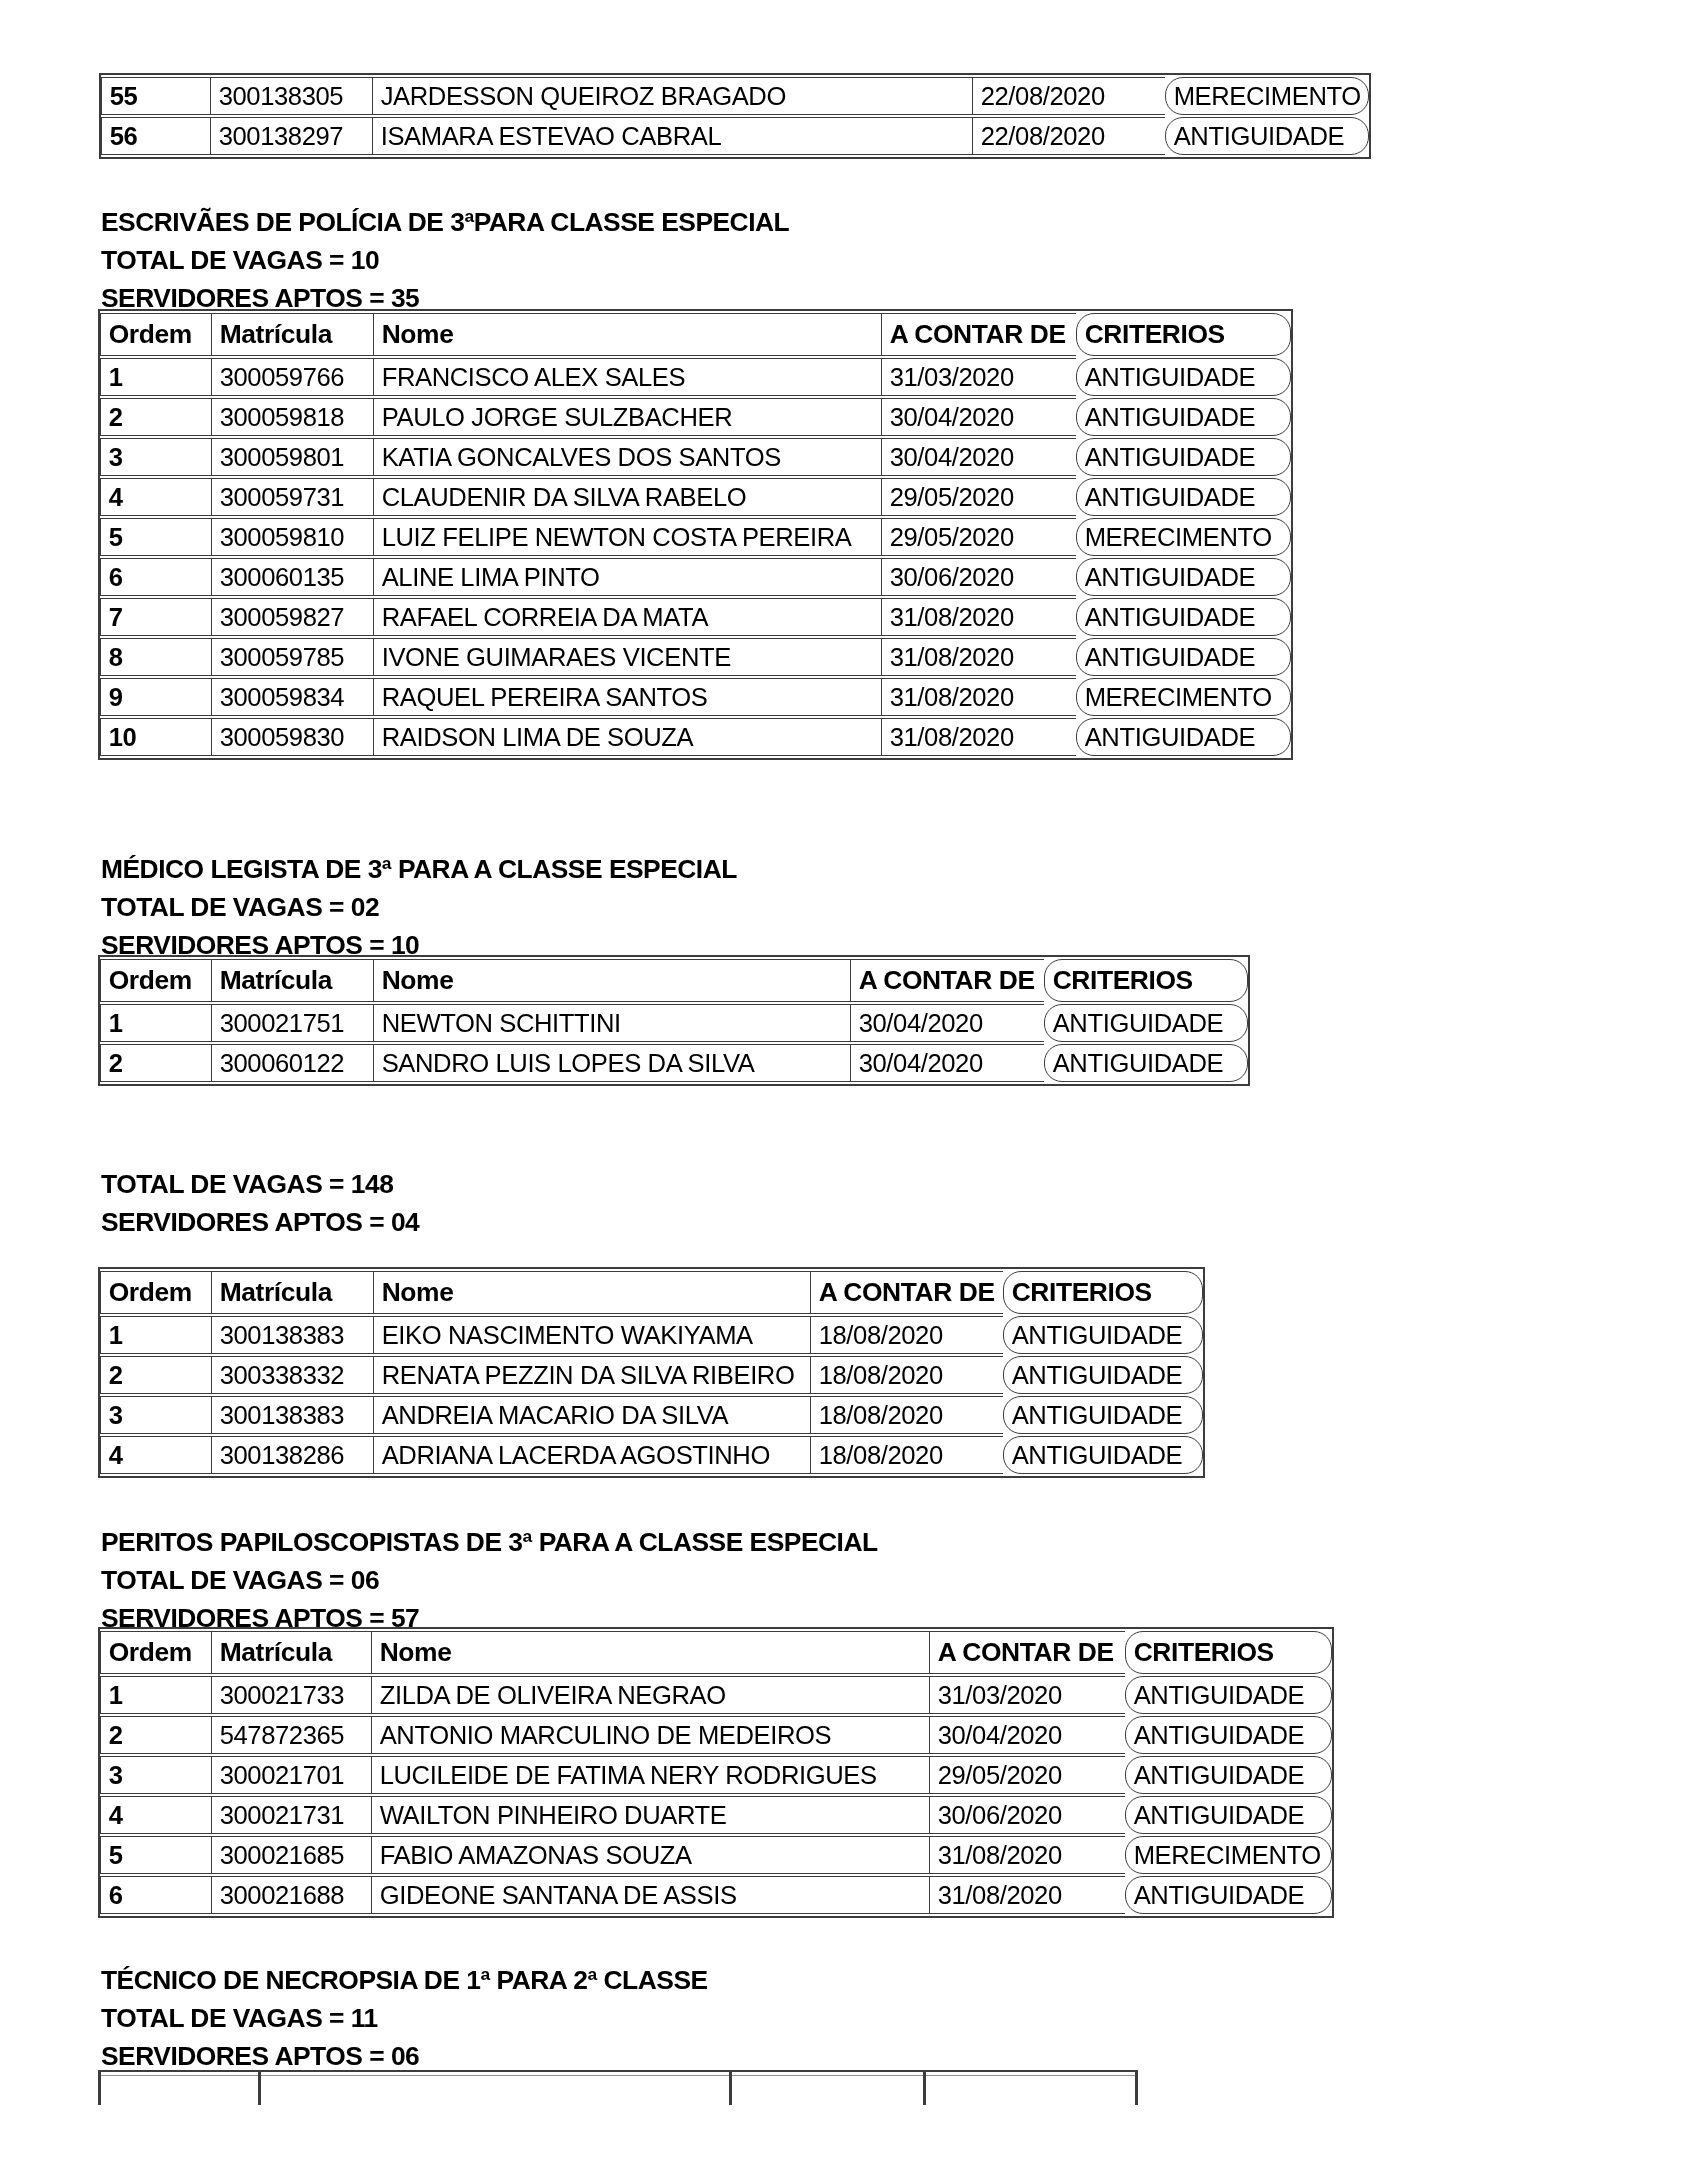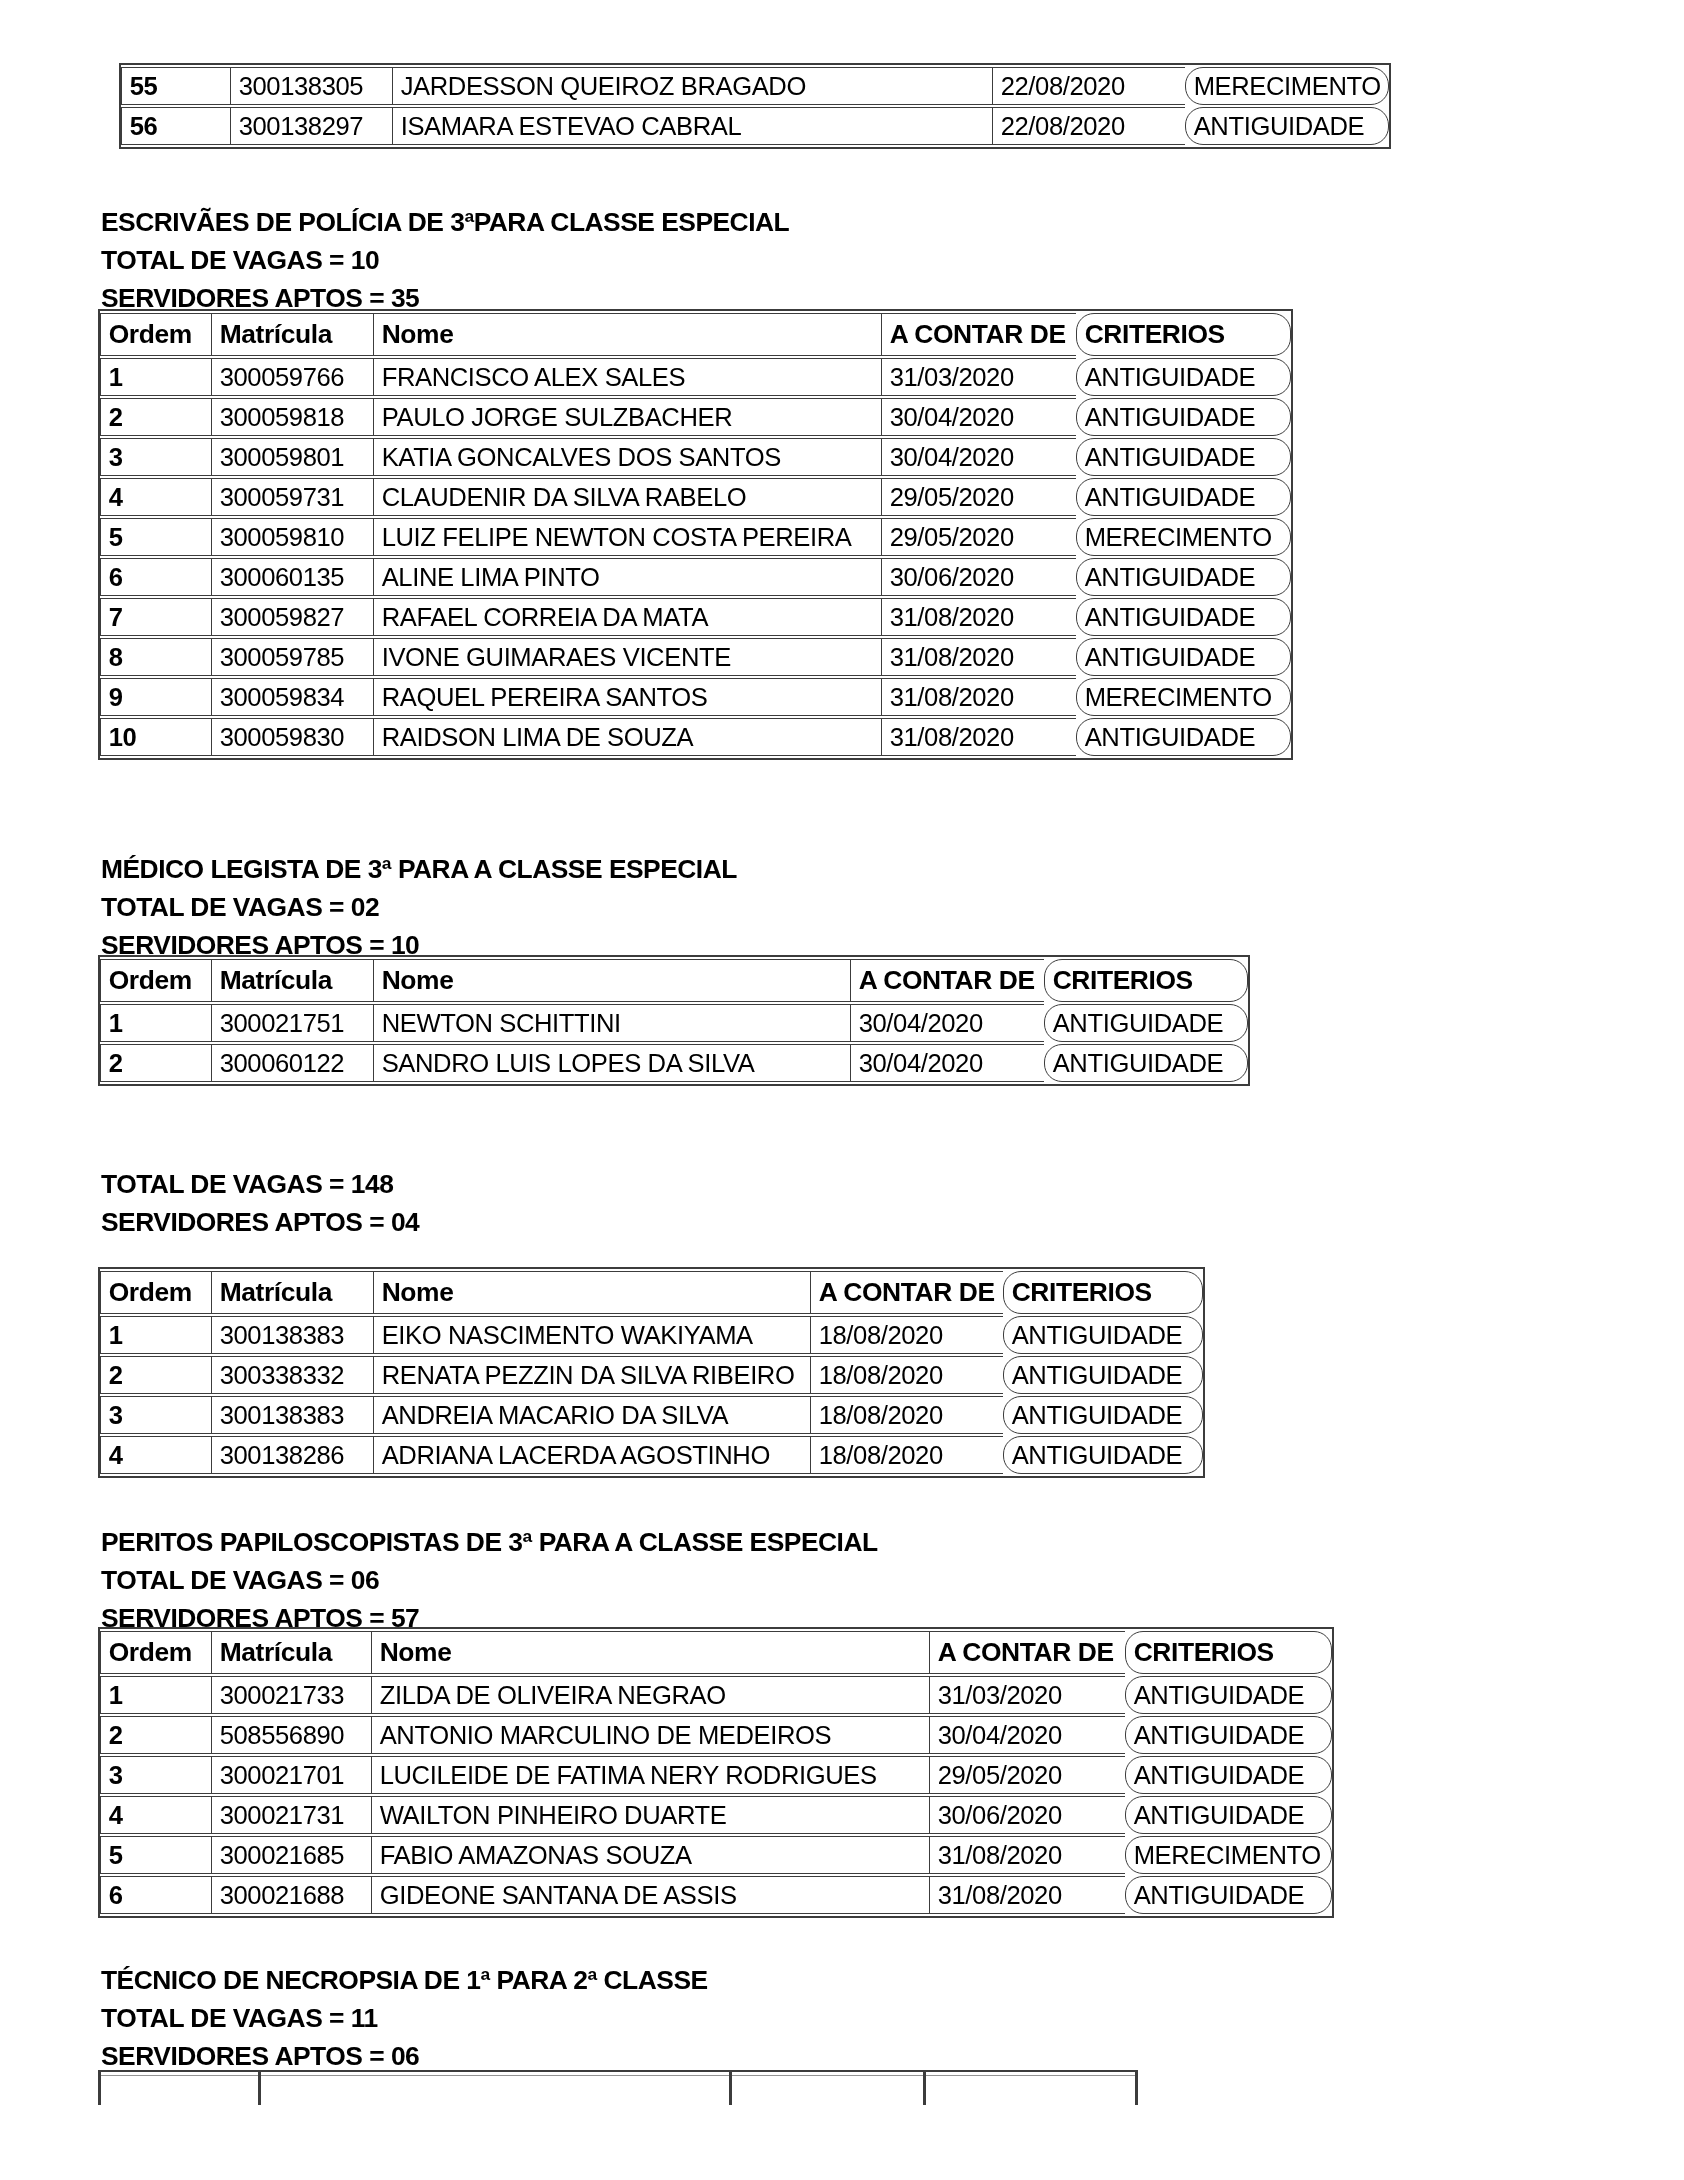--- a/index.html
+++ b/index.html
@@ -53,21 +53,21 @@
 
   .t-per1 col:nth-child(1){width:111px} .t-per1 col:nth-child(2){width:162px}
   .t-per1 col:nth-child(3){width:437px} .t-per1 col:nth-child(4){width:193px}
   .t-per1 col:nth-child(5){width:200px}
 
   .t-per3 col:nth-child(1){width:111px} .t-per3 col:nth-child(2){width:160px}
   .t-per3 col:nth-child(3){width:558px} .t-per3 col:nth-child(4){width:196px}
   .t-per3 col:nth-child(5){width:207px}
 
   
-  #tbl-cont { left:99px; top:63px;margin-left:20px; }
+  #tbl-cont { left:99px; top:73px; }
   #sec-esc  { top:203px; }   #tbl-esc  { left:98px; top:309px; }
   #sec-med  { top:850px; }   #tbl-med  { left:98px; top:955px; }
   #sec-per1 { top:1165px; }  #tbl-per1 { left:98px; top:1267px; }
   #sec-per3 { top:1523px; }  #tbl-per3 { left:98px; top:1627px; }
   #sec-tec  { top:1961px; }
 
   
   .stub {
     position:absolute; left:98px; top:2070px;
     width:1040px; height:33px;
@@ -326,21 +326,21 @@
     <tbody>
       <tr>
         <td class="c0">1</td>
         <td class="c1">300021733</td>
         <td class="c2">ZILDA DE OLIVEIRA NEGRAO</td>
         <td class="c3">31/03/2020</td>
         <td class="c4">ANTIGUIDADE</td>
       </tr>
       <tr>
         <td class="c0">2</td>
-        <td class="c1">508556890</td>
+        <td class="c1">547872365</td>
         <td class="c2">ANTONIO MARCULINO DE MEDEIROS</td>
         <td class="c3">30/04/2020</td>
         <td class="c4">ANTIGUIDADE</td>
       </tr>
       <tr>
         <td class="c0">3</td>
         <td class="c1">300021701</td>
         <td class="c2">LUCILEIDE DE FATIMA NERY RODRIGUES</td>
         <td class="c3">29/05/2020</td>
         <td class="c4">ANTIGUIDADE</td>

